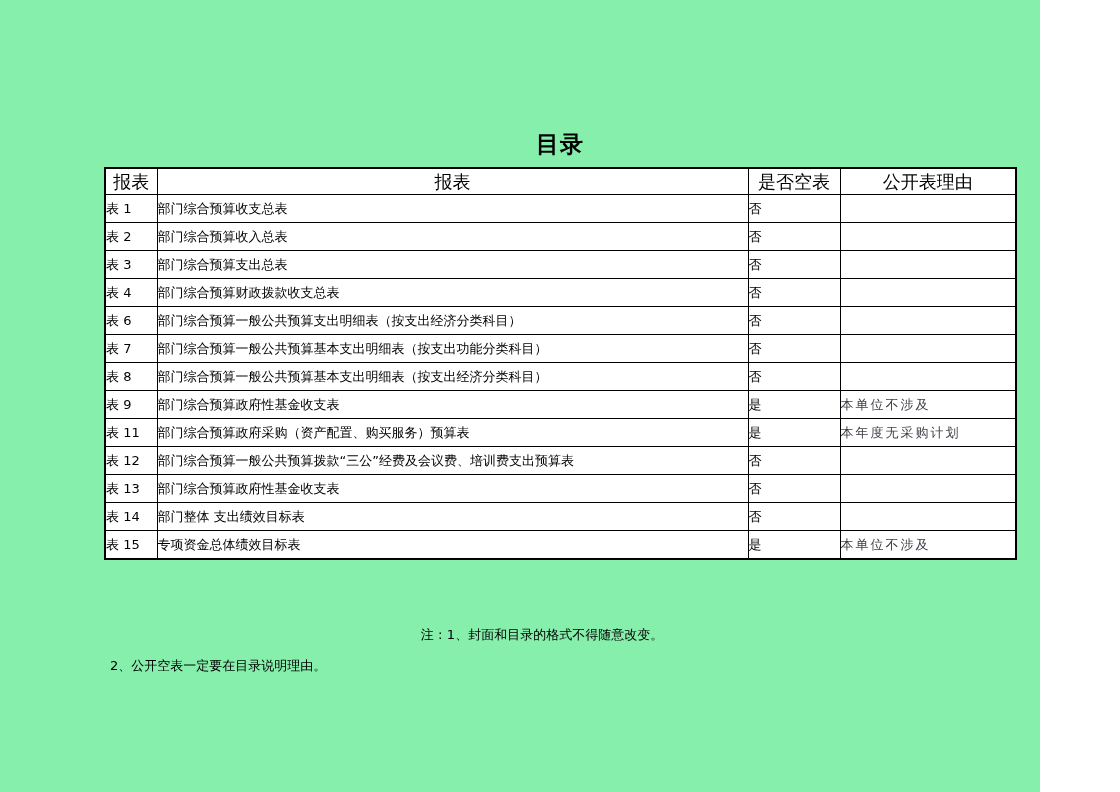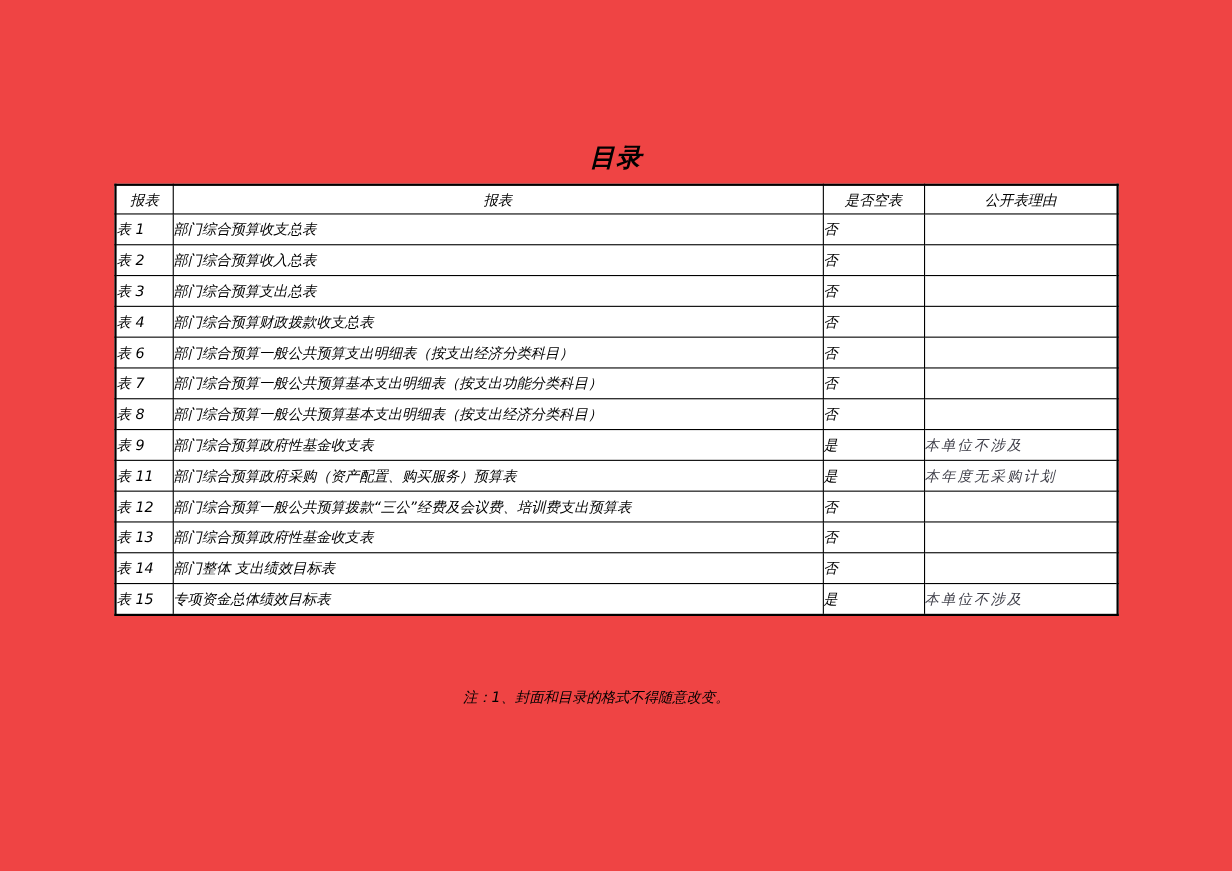--- a/index.html
+++ b/index.html
@@ -8,25 +8,24 @@
     background: #ffffff;
   }
   body {
     width: 1120px;
     height: 792px;
     font-family: "DejaVu Sans", "Liberation Sans", sans-serif;
     color: #000;
   }
   .page {
     position: relative;
-    width: 1120px;
+    width: 1040px;
     height: 792px;
-    background: #ef4444;
+    background: #86efac;
     overflow: hidden;
-    font-style: italic;
   }
   .doc-title {
     position: absolute;
     top: 131px;
     left: 0;
     width: 1120px;
     margin: 0;
     text-align: center;
     font-size: 23px;
     line-height: 26px;
@@ -44,21 +43,21 @@
     background: #fff;
   }
   table.toc, table.toc th, table.toc td {
     border: 1px solid #000;
   }
   table.toc {
     border: 2px solid #000;
   }
   table.toc th {
     height: 25px;
-    font-size: 13px;
+    font-size: 18px;
     font-weight: normal;
     text-align: center;
     vertical-align: middle;
     padding: 0;
   }
   table.toc td {
     height: 27px;
     font-size: 13px;
     vertical-align: middle;
     padding: 0;
@@ -189,15 +188,16 @@
           <td class="c-id">表 15</td>
           <td class="c-name">专项资金总体绩效目标表</td>
           <td class="c-empty">是</td>
           <td class="c-reason">本单位不涉及</td>
         </tr>
       </tbody>
   </table>
 
   <div class="notes">
     <p class="note note-1">注：1、封面和目录的格式不得随意改变。</p>
+    <p class="note note-2">2、公开空表一定要在目录说明理由。</p>
   </div>
 
 </div>
 
 </body></html>

